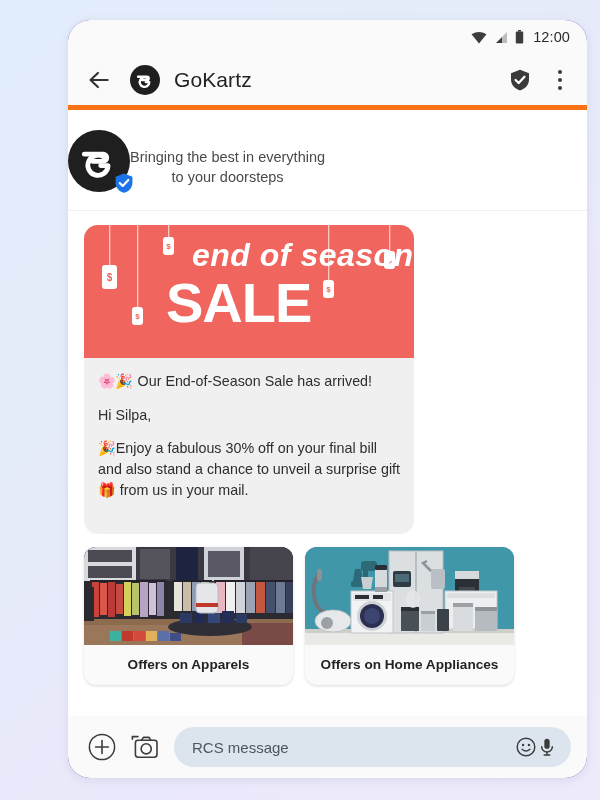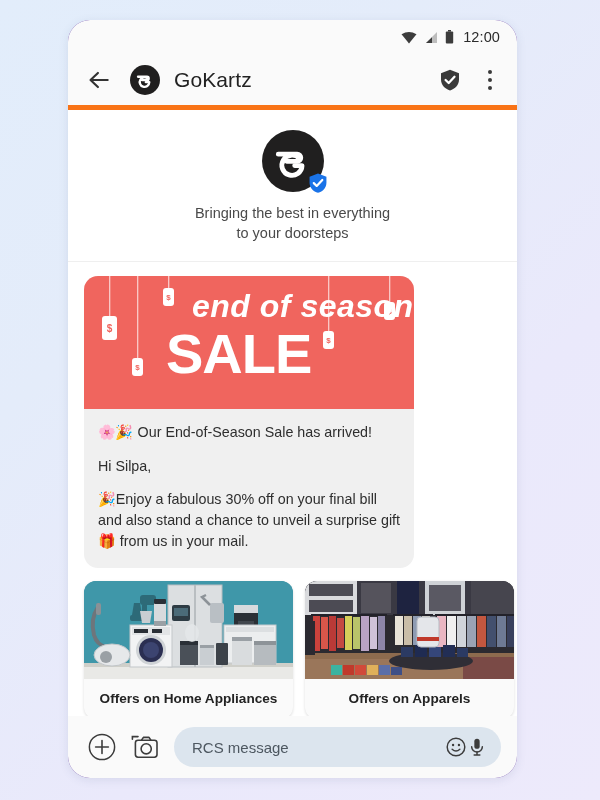--- a/index.html
+++ b/index.html
@@ -14,21 +14,21 @@
     font-family: "Liberation Sans", sans-serif;
     background: linear-gradient(135deg, #e2edfb 0%, #e4ecfa 30%, #eae9fb 65%, #edeafb 100%);
     position: relative;
   }
 
   
   #phone {
     position: absolute;
     left: 68px;
     top: 20px;
-    width: 449px;
+    width: 519px;
     height: 758px;
     background: #4c1d95;
     border-radius: 22px;
     box-shadow: 0 2px 10px rgba(80,90,130,0.13);
     overflow: hidden;
     display: flex;
     flex-direction: column;
   }
 
   
@@ -88,24 +88,23 @@
     background: #ffffff;
     overflow: hidden;
     position: relative;
   }
 
   
   #brandcard {
     background: #fff;
     padding: 20px 0 18px;
     display: flex;
-    flex-direction: column;
+    flex-direction: row;
     align-items: center;
     border-bottom: 1px solid #efefef;
-    justify-content: flex-end;
   }
   .biglogo-wrap { position: relative; width: 62px; height: 62px; }
   .biglogo {
     width: 62px; height: 62px; border-radius: 50%;
     background: #201f1f;
     display: flex; align-items: center; justify-content: center;
   }
   .verifbadge {
     position: absolute; right: -5px; bottom: -2px;
     width: 22px; height: 22px;
@@ -174,21 +173,21 @@
   .tag .body.sm { width: 11px; height: 18px; font-size: 8px; }
 
   
   #bubbletext {
     padding: 13px 14px 16px;
     font-size: 14.3px;
     line-height: 1.45;
     color: #2e2e2e;
   }
   #bubbletext p { margin-bottom: 13px; }
-  #bubbletext p:last-child { margin-bottom: 0; }
+  #bubbletext p:last-child { margin-bottom: 17px; }
 
   
   #carousel {
     margin-top: 13px;
     padding-left: 16px;
     display: flex;
     gap: 12px;
   }
   .card {
     flex: 0 0 209px;
@@ -326,88 +325,20 @@
       </div>
 
       <div id="bubbletext">
         <p>🌸🎉 Our End-of-Season Sale has arrived!</p>
         <p>Hi Silpa,</p>
         <p>🎉Enjoy a fabulous 30% off on your final bill and also stand a chance to unveil a surprise gift 🎁 from us in your mail.</p>
       </div>
     </div>
 
     <div id="carousel">
-
-      <div class="card">
-        <div class="photo">
-          <svg width="209" height="98" viewBox="0 0 209 98" preserveAspectRatio="none">
-            <rect width="209" height="98" fill="#3e93a5"></rect>
-            <rect x="0" y="0" width="209" height="84" fill="#3f97a9"></rect>
-            <rect x="0" y="84" width="209" height="14" fill="#e9e9e6"></rect>
-            <rect x="0" y="82" width="209" height="4" fill="#cfcfc9"></rect>
-
-            <rect x="84" y="4" width="54" height="82" fill="#dcdfe1"></rect>
-            <rect x="84" y="4" width="54" height="82" fill="none" stroke="#b9bec1" stroke-width="1"></rect>
-            <rect x="110" y="4" width="2" height="82" fill="#b9bec1"></rect>
-            <rect x="88" y="24" width="18" height="16" rx="2" fill="#2e3c44"></rect>
-            <rect x="90" y="27" width="14" height="8" fill="#4b6b78"></rect>
-
-            <rect x="46" y="44" width="42" height="42" fill="#f2f3f4"></rect>
-            <rect x="46" y="44" width="42" height="42" fill="none" stroke="#c3c7ca" stroke-width="1"></rect>
-            <rect x="48" y="46" width="38" height="8" fill="#e2e4e6"></rect>
-            <rect x="50" y="48" width="14" height="4" fill="#2a2f36"></rect>
-            <rect x="68" y="48" width="10" height="4" fill="#2a2f36"></rect>
-            <circle cx="67" cy="69" r="15" fill="#cfd3d6"></circle>
-            <circle cx="67" cy="69" r="12" fill="#2b2f52"></circle>
-            <circle cx="67" cy="69" r="8" fill="#3c4470"></circle>
-
-            <path d="M50 22 L56 22 L58 34 L48 34 Z" fill="#2d6a78"></path>
-            <rect x="46" y="34" width="18" height="6" rx="2" fill="#2d6a78"></rect>
-            <rect x="56" y="14" width="16" height="10" rx="3" fill="#2d6a78"></rect>
-            <rect x="58" y="24" width="5" height="8" fill="#2d6a78"></rect>
-            <path d="M56 30 L68 30 L66 42 L58 42 Z" fill="#c9ced2"></path>
-
-            <rect x="70" y="22" width="12" height="18" fill="#d7dadd"></rect>
-            <rect x="70" y="18" width="12" height="5" rx="1" fill="#2a2f36"></rect>
-            <rect x="70" y="40" width="12" height="5" fill="#9aa0a5"></rect>
-
-            <path d="M14 26 Q6 38 10 54 Q13 64 22 66" stroke="#6e757b" stroke-width="4" fill="none"></path>
-            <rect x="12" y="22" width="5" height="12" rx="2" fill="#8b9196"></rect>
-            <ellipse cx="28" cy="74" rx="18" ry="11" fill="#e6e8ea"></ellipse>
-            <ellipse cx="28" cy="74" rx="18" ry="11" fill="none" stroke="#c2c6c9" stroke-width="1"></ellipse>
-            <circle cx="22" cy="76" r="6" fill="#9aa0a5"></circle>
-
-            <rect x="150" y="30" width="24" height="26" fill="#2b3036"></rect>
-            <rect x="150" y="24" width="24" height="8" fill="#d7dadd"></rect>
-            <rect x="154" y="40" width="16" height="14" fill="#41474e"></rect>
-
-            <rect x="126" y="22" width="14" height="20" rx="2" fill="#b9bfc4"></rect>
-            <path d="M126 24 L118 16 L122 14" stroke="#8d9398" stroke-width="2.5" fill="none"></path>
-
-            <rect x="140" y="44" width="52" height="38" fill="#eceeef"></rect>
-            <rect x="140" y="44" width="52" height="38" fill="none" stroke="#c6caCd" stroke-width="1"></rect>
-            <rect x="142" y="46" width="48" height="5" fill="#dcdfe1"></rect>
-
-            <rect x="96" y="62" width="18" height="22" fill="#4a5058"></rect>
-            <rect x="96" y="60" width="18" height="4" fill="#2a2f36"></rect>
-            <rect x="116" y="66" width="14" height="18" fill="#c9ced2"></rect>
-            <rect x="116" y="64" width="14" height="3" fill="#9aa0a5"></rect>
-            <rect x="132" y="62" width="12" height="22" rx="1" fill="#3c4249"></rect>
-            <rect x="148" y="58" width="20" height="26" fill="#d9dcde"></rect>
-            <rect x="148" y="56" width="20" height="4" fill="#9aa0a5"></rect>
-            <rect x="170" y="62" width="22" height="22" fill="#b6bbbf"></rect>
-            <rect x="170" y="60" width="22" height="4" fill="#8d9398"></rect>
-            <ellipse cx="108" cy="52" rx="7" ry="9" fill="#e4e7e9" opacity=".85"></ellipse>
-          </svg>
-        </div>
-        <div class="cbody">
-          <div class="ctitle">Offers on Home Appliances</div>
-
-        </div>
-      </div>
 
       <div class="card">
         <div class="photo">
           <svg width="209" height="98" viewBox="0 0 209 98" preserveAspectRatio="none">
             <rect width="209" height="98" fill="#2b2a30"></rect>
             <rect x="0" y="0" width="209" height="34" fill="#3a3943"></rect>
             <rect x="0" y="0" width="52" height="34" fill="#d9dadd"></rect>
             <rect x="4" y="3" width="44" height="12" fill="#4c4b54"></rect>
             <rect x="4" y="19" width="44" height="12" fill="#4c4b54"></rect>
             <rect x="56" y="2" width="30" height="30" fill="#55535c"></rect>
@@ -468,20 +399,88 @@
             </g>
             <rect x="0" y="40" width="10" height="34" fill="#2a2930"></rect>
           </svg>
         </div>
         <div class="cbody">
           <div class="ctitle">Offers on Apparels</div>
 
         </div>
       </div>
 
+      <div class="card">
+        <div class="photo">
+          <svg width="209" height="98" viewBox="0 0 209 98" preserveAspectRatio="none">
+            <rect width="209" height="98" fill="#3e93a5"></rect>
+            <rect x="0" y="0" width="209" height="84" fill="#3f97a9"></rect>
+            <rect x="0" y="84" width="209" height="14" fill="#e9e9e6"></rect>
+            <rect x="0" y="82" width="209" height="4" fill="#cfcfc9"></rect>
+
+            <rect x="84" y="4" width="54" height="82" fill="#dcdfe1"></rect>
+            <rect x="84" y="4" width="54" height="82" fill="none" stroke="#b9bec1" stroke-width="1"></rect>
+            <rect x="110" y="4" width="2" height="82" fill="#b9bec1"></rect>
+            <rect x="88" y="24" width="18" height="16" rx="2" fill="#2e3c44"></rect>
+            <rect x="90" y="27" width="14" height="8" fill="#4b6b78"></rect>
+
+            <rect x="46" y="44" width="42" height="42" fill="#f2f3f4"></rect>
+            <rect x="46" y="44" width="42" height="42" fill="none" stroke="#c3c7ca" stroke-width="1"></rect>
+            <rect x="48" y="46" width="38" height="8" fill="#e2e4e6"></rect>
+            <rect x="50" y="48" width="14" height="4" fill="#2a2f36"></rect>
+            <rect x="68" y="48" width="10" height="4" fill="#2a2f36"></rect>
+            <circle cx="67" cy="69" r="15" fill="#cfd3d6"></circle>
+            <circle cx="67" cy="69" r="12" fill="#2b2f52"></circle>
+            <circle cx="67" cy="69" r="8" fill="#3c4470"></circle>
+
+            <path d="M50 22 L56 22 L58 34 L48 34 Z" fill="#2d6a78"></path>
+            <rect x="46" y="34" width="18" height="6" rx="2" fill="#2d6a78"></rect>
+            <rect x="56" y="14" width="16" height="10" rx="3" fill="#2d6a78"></rect>
+            <rect x="58" y="24" width="5" height="8" fill="#2d6a78"></rect>
+            <path d="M56 30 L68 30 L66 42 L58 42 Z" fill="#c9ced2"></path>
+
+            <rect x="70" y="22" width="12" height="18" fill="#d7dadd"></rect>
+            <rect x="70" y="18" width="12" height="5" rx="1" fill="#2a2f36"></rect>
+            <rect x="70" y="40" width="12" height="5" fill="#9aa0a5"></rect>
+
+            <path d="M14 26 Q6 38 10 54 Q13 64 22 66" stroke="#6e757b" stroke-width="4" fill="none"></path>
+            <rect x="12" y="22" width="5" height="12" rx="2" fill="#8b9196"></rect>
+            <ellipse cx="28" cy="74" rx="18" ry="11" fill="#e6e8ea"></ellipse>
+            <ellipse cx="28" cy="74" rx="18" ry="11" fill="none" stroke="#c2c6c9" stroke-width="1"></ellipse>
+            <circle cx="22" cy="76" r="6" fill="#9aa0a5"></circle>
+
+            <rect x="150" y="30" width="24" height="26" fill="#2b3036"></rect>
+            <rect x="150" y="24" width="24" height="8" fill="#d7dadd"></rect>
+            <rect x="154" y="40" width="16" height="14" fill="#41474e"></rect>
+
+            <rect x="126" y="22" width="14" height="20" rx="2" fill="#b9bfc4"></rect>
+            <path d="M126 24 L118 16 L122 14" stroke="#8d9398" stroke-width="2.5" fill="none"></path>
+
+            <rect x="140" y="44" width="52" height="38" fill="#eceeef"></rect>
+            <rect x="140" y="44" width="52" height="38" fill="none" stroke="#c6caCd" stroke-width="1"></rect>
+            <rect x="142" y="46" width="48" height="5" fill="#dcdfe1"></rect>
+
+            <rect x="96" y="62" width="18" height="22" fill="#4a5058"></rect>
+            <rect x="96" y="60" width="18" height="4" fill="#2a2f36"></rect>
+            <rect x="116" y="66" width="14" height="18" fill="#c9ced2"></rect>
+            <rect x="116" y="64" width="14" height="3" fill="#9aa0a5"></rect>
+            <rect x="132" y="62" width="12" height="22" rx="1" fill="#3c4249"></rect>
+            <rect x="148" y="58" width="20" height="26" fill="#d9dcde"></rect>
+            <rect x="148" y="56" width="20" height="4" fill="#9aa0a5"></rect>
+            <rect x="170" y="62" width="22" height="22" fill="#b6bbbf"></rect>
+            <rect x="170" y="60" width="22" height="4" fill="#8d9398"></rect>
+            <ellipse cx="108" cy="52" rx="7" ry="9" fill="#e4e7e9" opacity=".85"></ellipse>
+          </svg>
+        </div>
+        <div class="cbody">
+          <div class="ctitle">Offers on Home Appliances</div>
+
+        </div>
+      </div>
+
     </div>
   </div>
 
   <div id="composer">
     <svg class="plus" width="28" height="28" viewBox="0 0 28 28">
       <circle cx="14" cy="14" r="12.6" fill="none" stroke="#3c3c3c" stroke-width="1.5"></circle>
       <path d="M14 7.6 V20.4 M7.6 14 H20.4" stroke="#3c3c3c" stroke-width="1.6" stroke-linecap="round"></path>
     </svg>
 
     <svg class="cam" width="30" height="26" viewBox="0 0 30 26">

